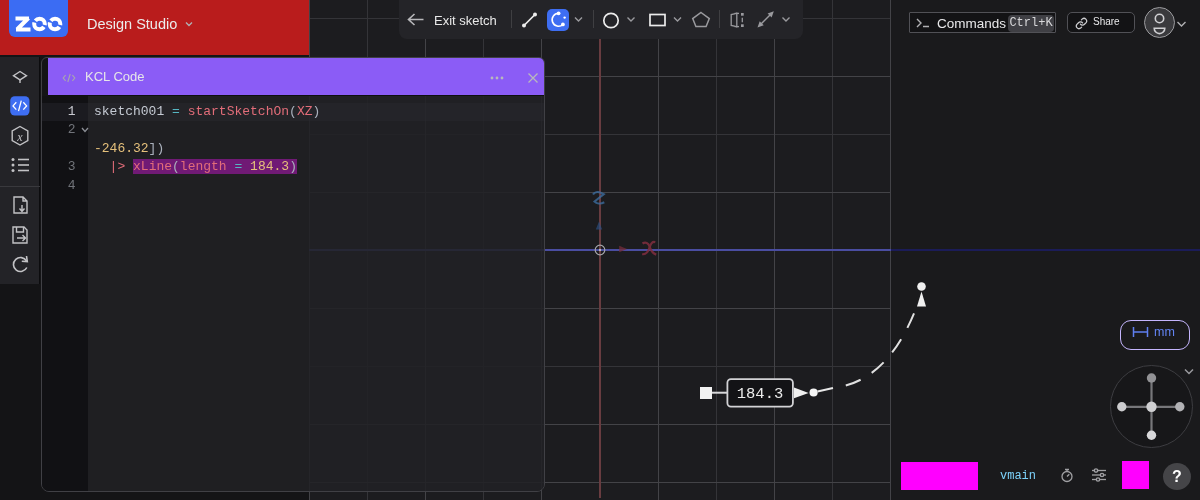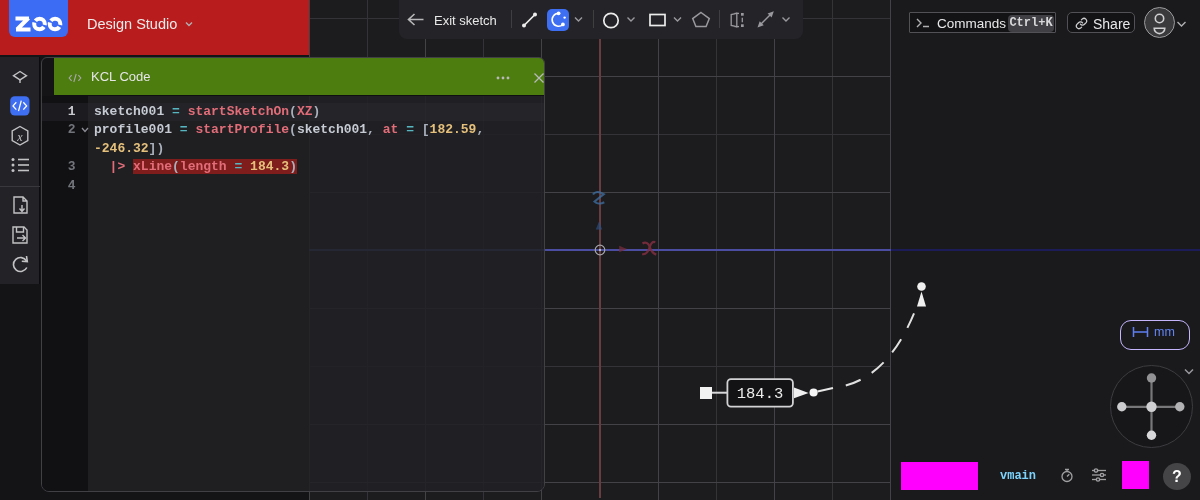--- a/index.html
+++ b/index.html
@@ -1,19 +1,19 @@
 <!DOCTYPE html>
 <html><head>
 <meta charset="utf-8">
 <style>
   * { margin:0; padding:0; box-sizing:border-box; }
   html,body { width:1200px; height:500px; background:#1a1a1c; overflow:hidden; }
   body { position:relative; font-family:"Liberation Sans", sans-serif; }
   .abs { position:absolute; }
-  .mono { font-family:"Liberation Mono", monospace;font-weight:bold; }
+  .mono { font-family:"Liberation Mono", monospace; }
   .v { color:#c5cad3;margin-top:32px; } .op { color:#56b6c2; } .fn { color:#e26d79; }
   .num { color:#e5c07b; } .p { color:#aab1bd; }
 </style>
 </head>
 <body>
 
 <svg class="abs" style="left:0;top:0;z-index:0" width="1200" height="500" viewBox="0 0 1200 500">
 
   <rect x="309" y="0" width="582" height="500" fill="#1c1c1f"></rect>
 
@@ -154,21 +154,21 @@
   </svg>
   <div class="abs" style="left:27px;top:2.5px;font-size:13.5px;color:#e8e8ea">Commands</div>
   <div class="abs mono" style="left:98px;top:2px;width:46px;height:16.5px;background:#3f3f44;border-radius:4px;
        font-size:12px;color:#d8d8da;text-align:center;line-height:16.5px">Ctrl+K</div>
 </div>
 <div class="abs" style="left:1067px;top:12px;width:68px;height:21px;border:1px solid #515156;border-radius:5px;background:#131315;z-index:3">
   <svg class="abs" style="left:7px;top:4px" width="13" height="13" viewBox="0 0 24 24">
     <path d="M10 13a5 5 0 0 0 7.5.5l3-3a5 5 0 0 0-7-7l-1.7 1.7" stroke="#cfcfd2" stroke-width="2.3" fill="none" stroke-linecap="round"></path>
     <path d="M14 11a5 5 0 0 0-7.5-.5l-3 3a5 5 0 0 0 7 7l1.7-1.7" stroke="#cfcfd2" stroke-width="2.3" fill="none" stroke-linecap="round"></path>
   </svg>
-  <div class="abs" style="left:25px;top:2.5px;font-size:14px;color:#e8e8ea">Share</div>
+  <div class="abs" style="left:25px;top:2.5px;font-size:10px;color:#e8e8ea">Share</div>
 </div>
 <div class="abs" style="left:1144px;top:7px;width:31px;height:31px;border:1px solid #9b9b9e;border-radius:50%;background:#3a3a3d;overflow:hidden;z-index:3">
   <svg class="abs" style="left:0;top:0" width="29" height="29" viewBox="0 0 29 29">
     <circle cx="14.5" cy="10.5" r="4.2" stroke="#cfcfd2" stroke-width="1.6" fill="none"></circle>
     <path d="M9.2,20.2 H19.8 A5.3 5.4 0 0 1 9.2,20.2 Z" stroke="#cfcfd2" stroke-width="1.6" fill="none"></path>
   </svg>
 </div>
 <svg class="abs" style="left:1176px;top:19.5px;z-index:3" width="11" height="9" viewBox="0 0 11 9">
   <path d="M1.5,2 L5.5,6 L9.5,2" stroke="#b0b0b3" stroke-width="1.4" fill="none"></path>
 </svg>
@@ -207,21 +207,21 @@
 
     <path d="M26.5,204 A7 7 0 1 0 26.8,210.5" stroke="#c2c2c5" stroke-width="1.6" fill="none"></path>
     <path d="M26.5,199 L27.3,204.6 L21.8,204.2" stroke="#c2c2c5" stroke-width="1.6" fill="none"></path>
   </svg>
 </div>
 
 <div class="abs" style="left:41px;top:57px;width:504px;height:435px;border:1px solid #404045;
      border-radius:6px 6px 8px 8px;z-index:2;overflow:hidden">
   <div class="abs" style="left:0;top:38px;width:46px;height:397px;background:rgba(17,17,20,0.88)"></div>
   <div class="abs" style="left:46px;top:38px;width:456px;height:397px;background:rgba(33,33,37,0.87)"></div>
-  <div class="abs" style="left:12px;top:0;width:100%;height:38px;background:#4d7c0f;border-bottom:1px solid #0f0f11">
+  <div class="abs" style="left:6px;top:0;width:100%;height:38px;background:#8b5cf6;border-bottom:1px solid #0f0f11">
     <svg class="abs" style="left:14px;top:15px" width="14" height="10" viewBox="0 0 14 10">
       <path d="M3.6,2.2 L1.2,5 L3.6,7.8 M10.4,2.2 L12.8,5 L10.4,7.8 M8.2,1 L5.8,9" stroke="#a8a8ac" stroke-width="1.1" fill="none"></path>
     </svg>
     <div class="abs" style="left:37px;top:11px;font-size:13px;color:#e6e6e8">KCL Code</div>
     <svg class="abs" style="left:442px;top:18px" width="14" height="4" viewBox="0 0 14 4">
       <circle cx="2" cy="2" r="1.4" fill="#b9b9bc"></circle>
         <circle cx="7" cy="2" r="1.4" fill="#b9b9bc"></circle>
         <circle cx="12" cy="2" r="1.4" fill="#b9b9bc"></circle>
     </svg>
     <svg class="abs" style="left:479px;top:14px" width="12" height="12" viewBox="0 0 12 12">
@@ -232,28 +232,27 @@
   <div class="abs mono" style="left:0;top:45px;width:100%;font-size:13px;line-height:18.4px">
     <div style="position:relative;height:18.4px;background:rgba(44,44,50,0.42)">
       <span class="abs" style="left:0;width:33.5px;text-align:right;color:#c8cad0">1</span>
       <span class="abs" style="left:52px"><span class="v">sketch001</span> <span class="op">=</span> <span class="fn">startSketchOn</span><span class="p">(</span><span class="fn">XZ</span><span class="p">)</span></span>
     </div>
     <div style="position:relative;height:18.4px">
       <span class="abs" style="left:0;width:33.5px;text-align:right;color:#71747a">2</span>
       <svg class="abs" style="left:38px;top:5px" width="10" height="8" viewBox="0 0 10 8">
           <path d="M2,2 L5,5.5 L8,2" stroke="#8a8d94" stroke-width="1.3" fill="none"></path>
         </svg>
-      <span class="abs" style="left:52px"><span class="v">profile001</span> <span class="op">=</span> <span class="fn">startProfile</span><span class="p">(</span><span class="v">sketch001</span><span class="p">,</span> <span class="fn">at</span> <span class="op">=</span> <span class="p">[</span><span class="num">182.59</span><span class="p">,</span></span>
     </div>
     <div style="position:relative;height:18.4px">
       <span class="abs" style="left:52px"><span class="num">-246.32</span><span class="p">])</span></span>
     </div>
     <div style="position:relative;height:18.4px">
       <span class="abs" style="left:0;width:33.5px;text-align:right;color:#71747a">3</span>
-      <span class="abs" style="left:52px"><span class="p">&nbsp;&nbsp;</span><span class="fn">|&gt;</span><span class="p">&nbsp;</span><span style="background:#7f1d1d"><span class="fn">xLine</span><span class="p">(</span><span class="fn">length</span> <span class="op">=</span> <span class="num">184.3</span><span class="p">)</span></span></span>
+      <span class="abs" style="left:52px"><span class="p">&nbsp;&nbsp;</span><span class="fn">|&gt;</span><span class="p">&nbsp;</span><span style="background:#701a75"><span class="fn">xLine</span><span class="p">(</span><span class="fn">length</span> <span class="op">=</span> <span class="num">184.3</span><span class="p">)</span></span></span>
     </div>
     <div style="position:relative;height:18.4px">
       <span class="abs" style="left:0;width:33.5px;text-align:right;color:#71747a">4</span>
     </div>
   </div>
 </div>
 
 <div class="abs" style="left:1120px;top:320px;width:70px;height:30px;border:1px solid #c4b5fd;border-radius:11px;z-index:2">
   <svg class="abs" style="left:11px;top:5px" width="17" height="12" viewBox="0 0 17 12">
     <path d="M1.5,1 L1.5,11 M15.5,1 L15.5,11 M1.5,6 L15.5,6" stroke="#5f7ff0" stroke-width="1.5" fill="none"></path>

